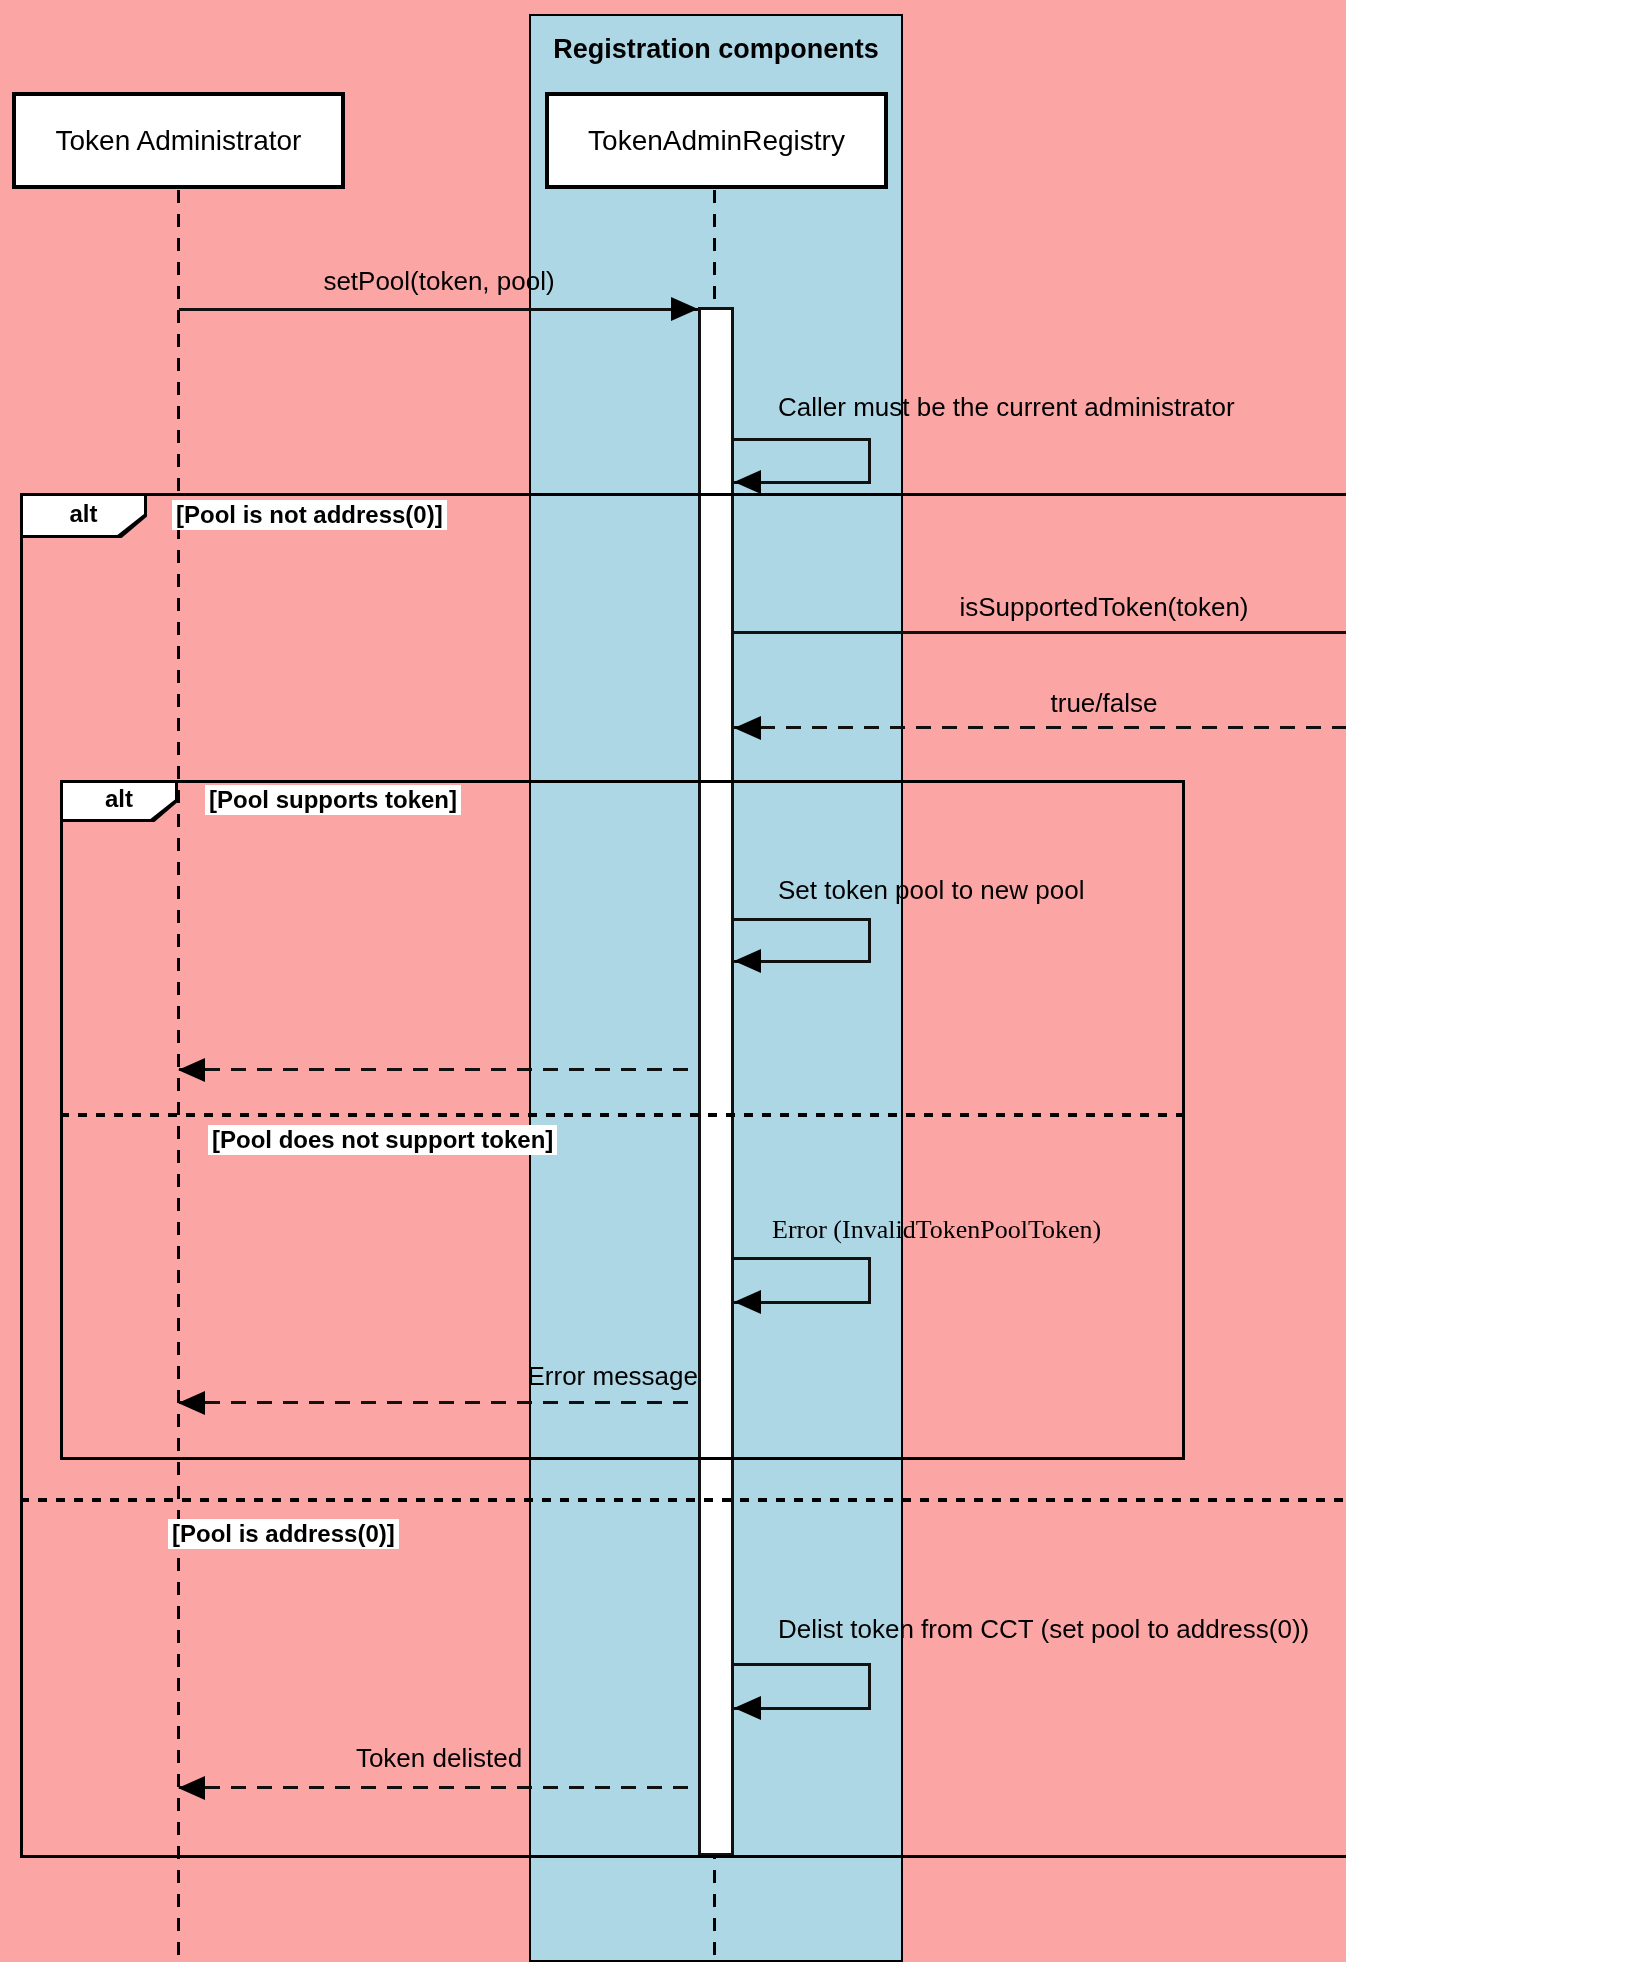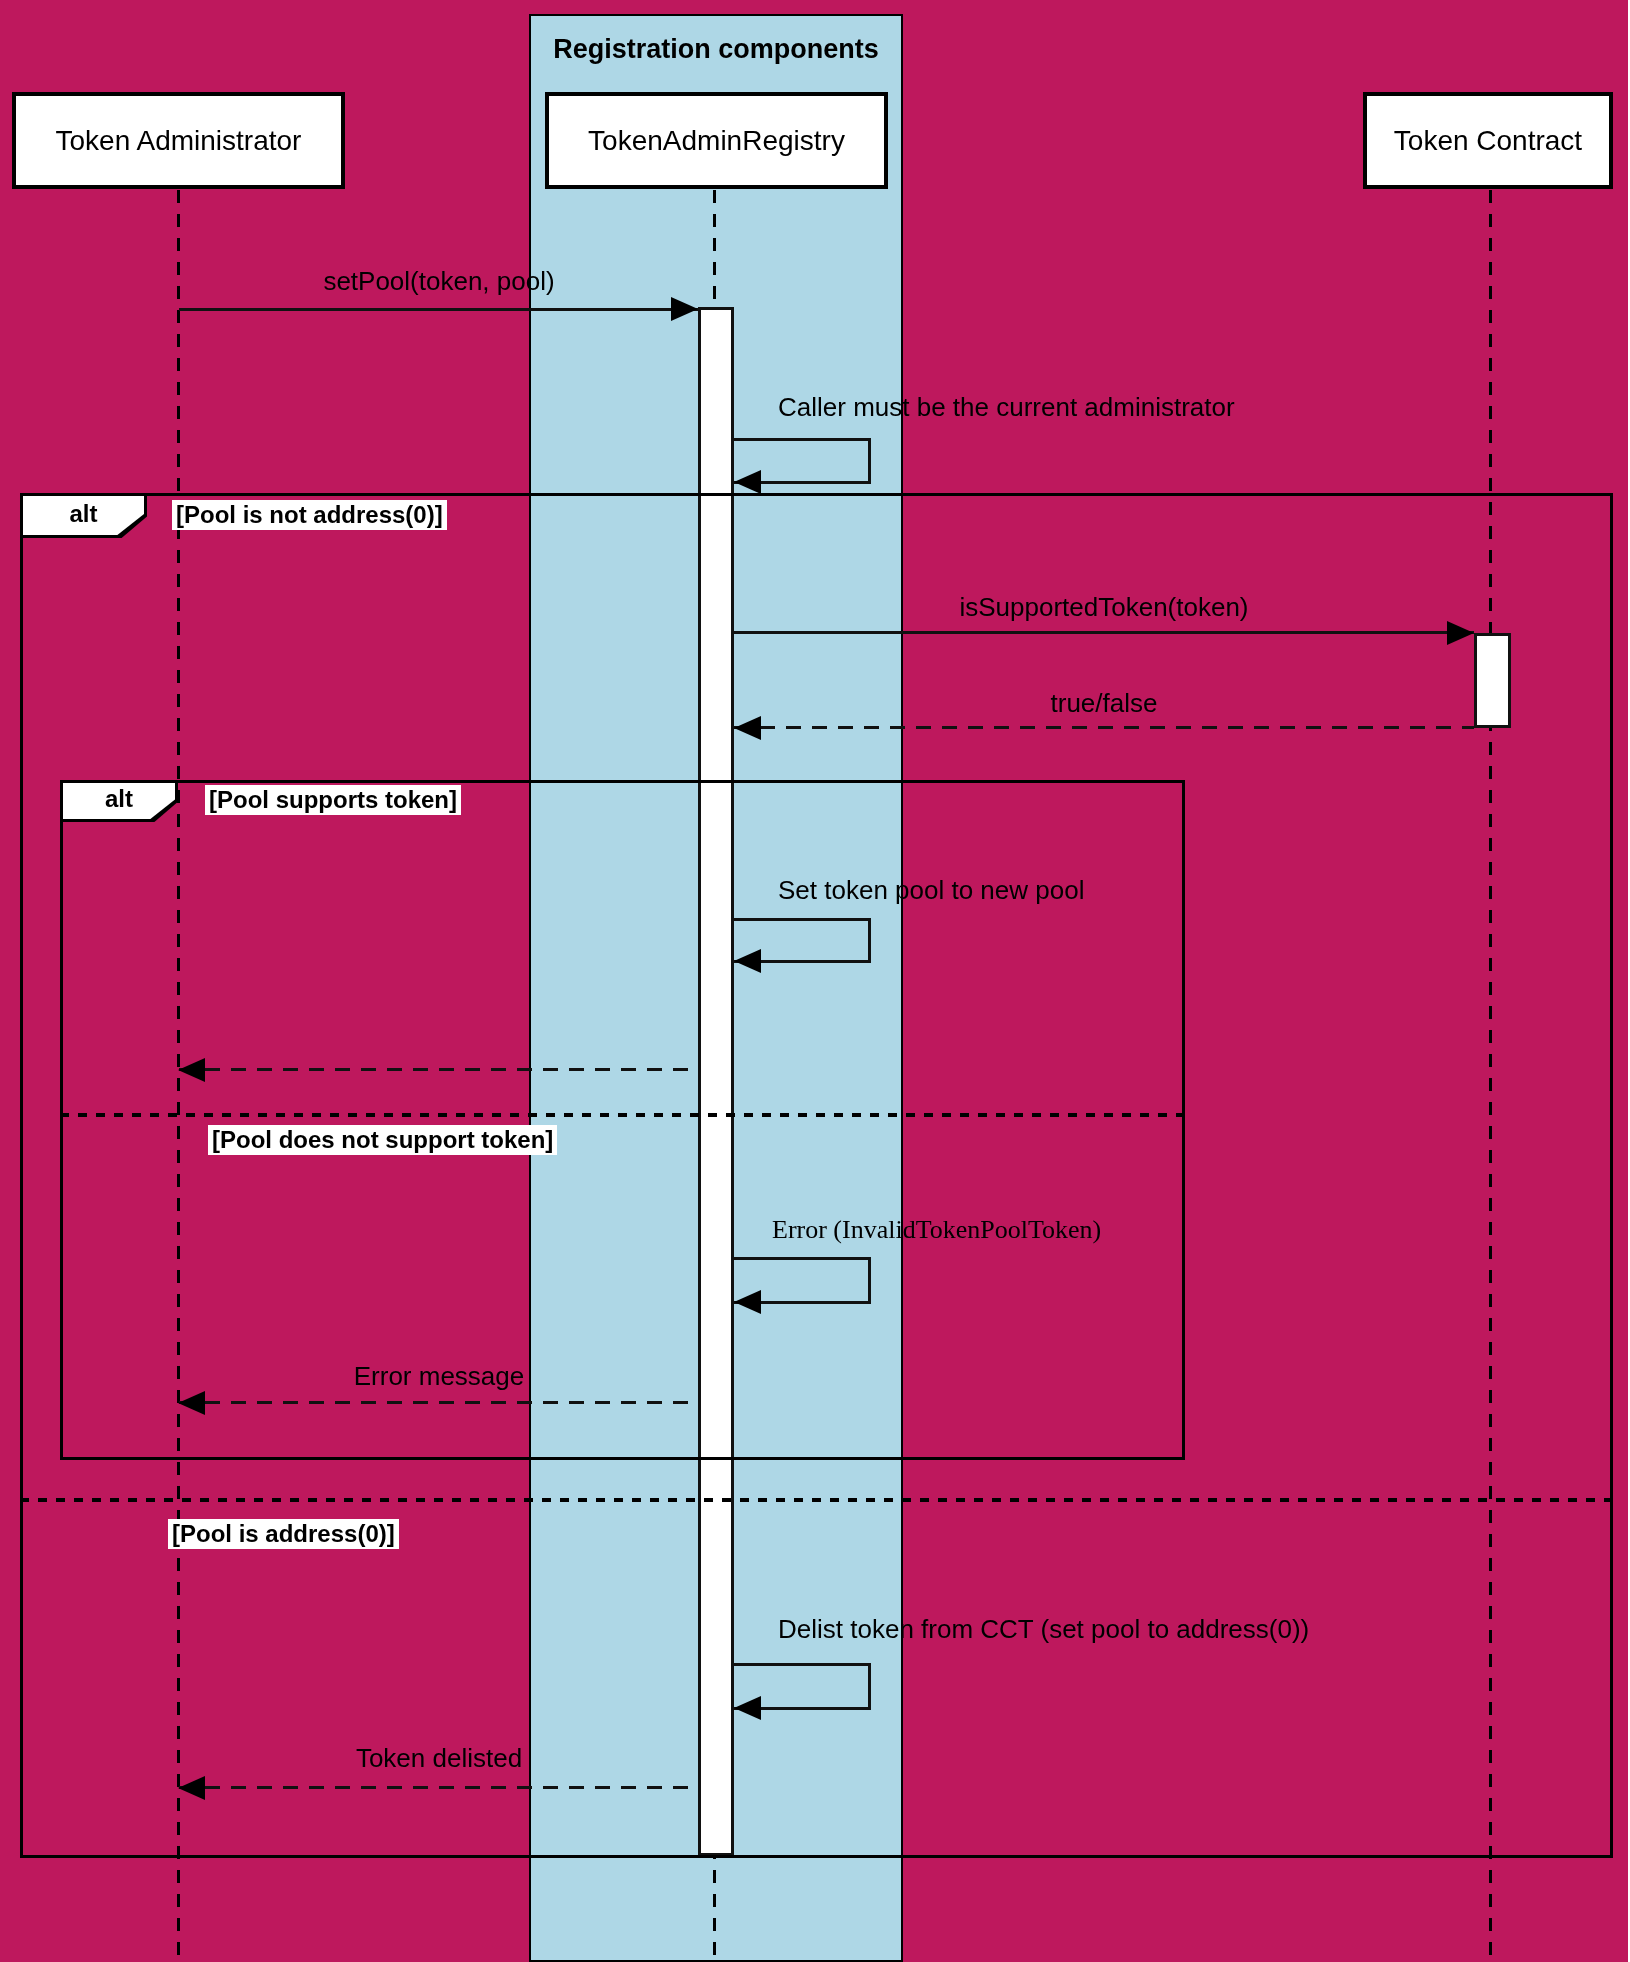--- a/index.html
+++ b/index.html
@@ -1,18 +1,18 @@
 <!DOCTYPE html>
 <html><head>
 <meta charset="utf-8">
 <style>
   html,body { margin:0; padding:0; background:#ffffff; }
   .canvas {
-    position:relative; width:1628px; height:1962px;
-    font-family:"Liberation Sans", sans-serif; color:#000; background:#be185d; overflow:hidden;
+    position:relative; width:1346px; height:1962px;
+    font-family:"Liberation Sans", sans-serif; color:#000; background:#fca5a5; overflow:hidden;
   }
   .canvas * { box-sizing:border-box; }
 
   
   .group-box { position:absolute; border:2px solid #000; z-index:1; }
   .group-title { position:absolute; z-index:2; text-align:center; font-weight:bold; font-size:27px; line-height:30px; }
 
   
   .lifeline { position:absolute; width:3px; z-index:2;
     background:repeating-linear-gradient(to bottom,#000 0 13px, transparent 13px 24px); }
@@ -113,21 +113,21 @@
   <div class="self-loop" style="left:734px; top:918px; width:137px; height:45px;"></div>
   <div class="head left" style="left:734px; top:949px;"></div>
 
   <div class="line-dashed" style="left:179px; top:1068px; width:519px;"></div>
   <div class="head left" style="left:178px; top:1058px;"></div>
 
   <div class="msg-label" style="left:772px; top:1215px;font-family:Liberation Serif, serif;">Error (InvalidTokenPoolToken)</div>
   <div class="self-loop" style="left:734px; top:1257px; width:137px; height:47px;"></div>
   <div class="head left" style="left:734px; top:1290px;"></div>
 
-  <div class="msg-label center" style="left:180px; top:1361px; width:518px;">Error message</div>
+  <div class="msg-label center" style="left:180px; top:1361px; width:518px;text-align:right;">Error message</div>
   <div class="line-dashed" style="left:179px; top:1401px; width:519px;"></div>
   <div class="head left" style="left:178px; top:1391px;"></div>
 
   <div class="msg-label" style="left:778px; top:1614px;">Delist token from CCT (set pool to address(0))</div>
   <div class="self-loop" style="left:734px; top:1663px; width:137px; height:47px;"></div>
   <div class="head left" style="left:734px; top:1696px;"></div>
 
   <div class="msg-label center" style="left:180px; top:1743px; width:518px;">Token delisted</div>
   <div class="line-dashed" style="left:179px; top:1786px; width:519px;"></div>
   <div class="head left" style="left:178px; top:1776px;"></div>

